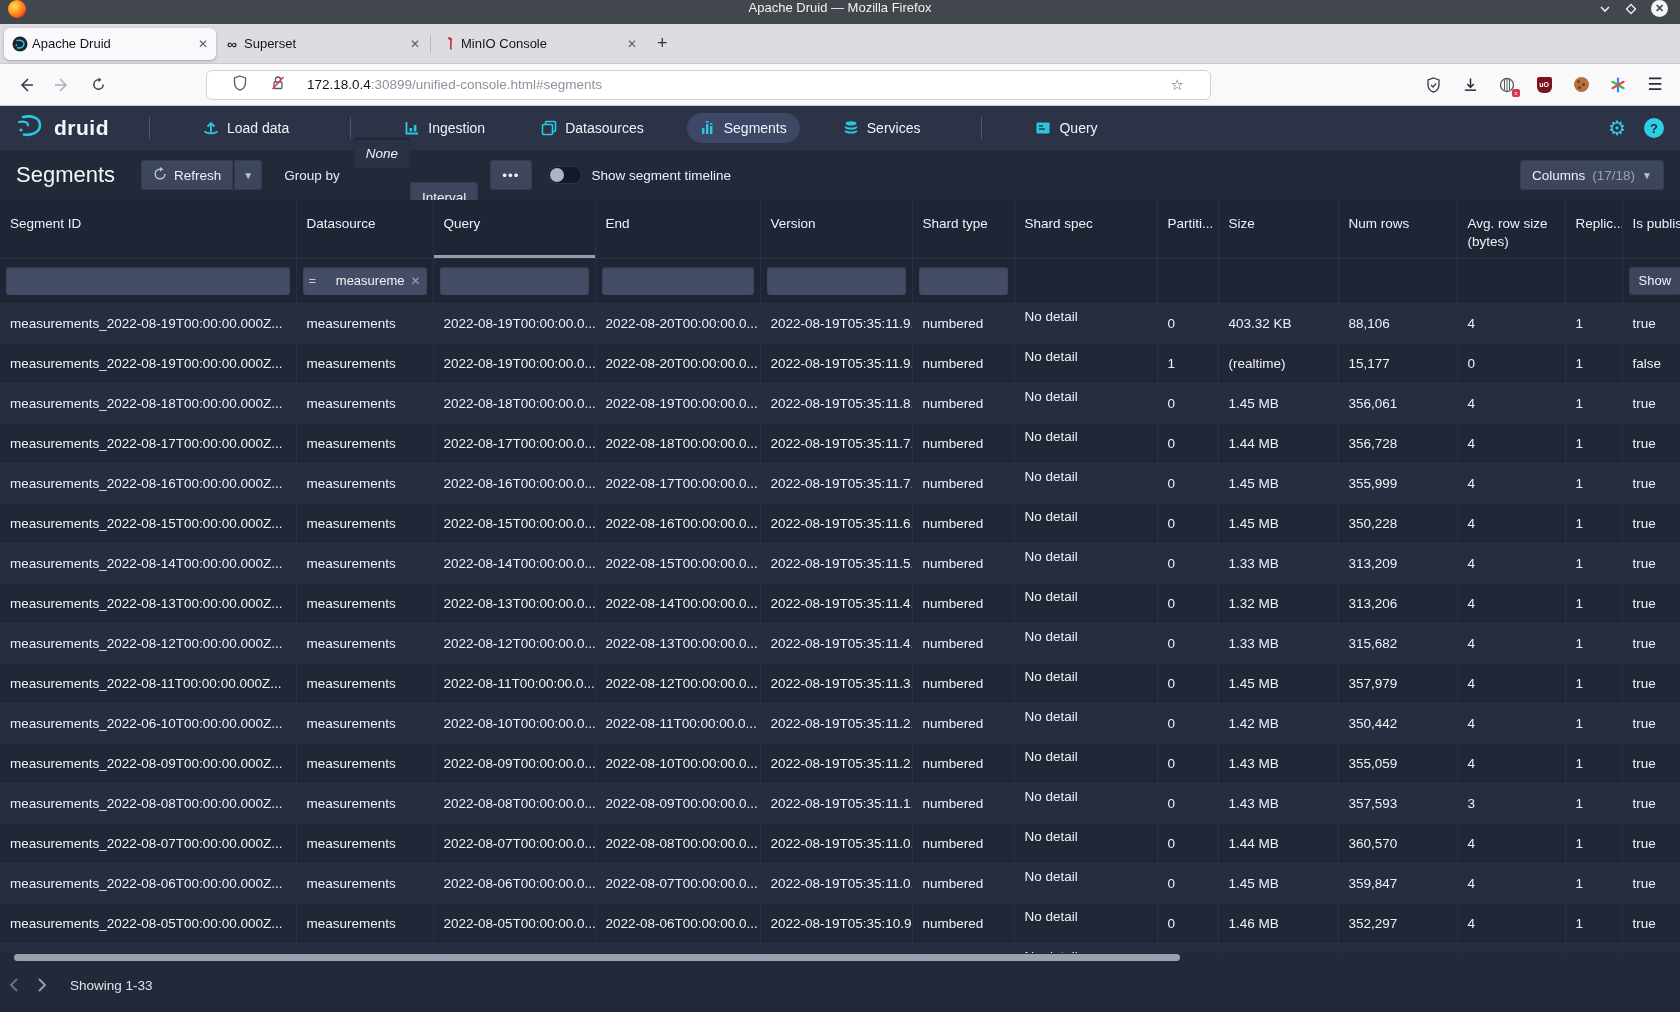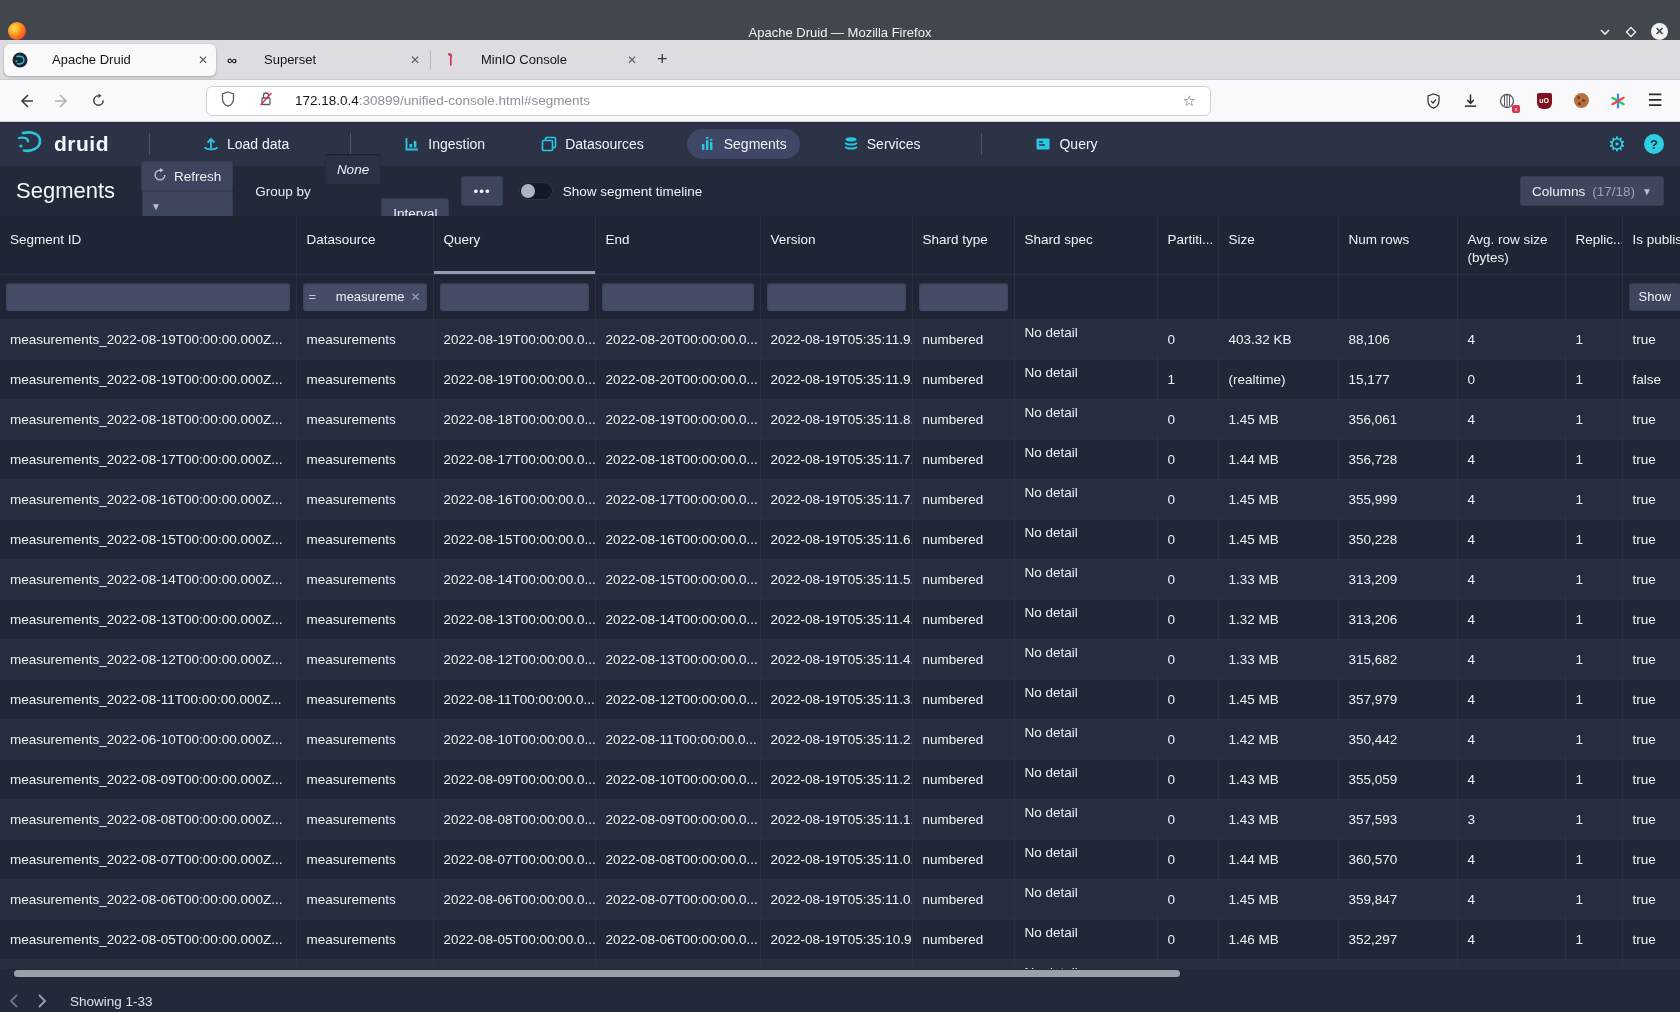--- a/index.html
+++ b/index.html
@@ -1,39 +1,39 @@
 <!DOCTYPE html>
 <html><head>
 <meta charset="utf-8">
 <style>
   * { margin:0; padding:0; box-sizing:border-box; }
   html,body { width:1680px; height:1012px; overflow:hidden;
     font-family:"Liberation Sans", sans-serif; background:#212738; }
 
   
-  .titlebar { height:40px; background:#41474d; display:flex; align-items:flex-end; position:relative; }
+  .titlebar { height:24px; background:#41474d; display:flex; align-items:flex-start; position:relative; }
   .ff-logo { width:18px; height:18px; border-radius:50%; margin-left:8px;
     background:radial-gradient(circle at 35% 35%, #ffe14d 0%, #ff9a1f 40%, #ff4f1f 70%, #b5007f 100%); }
   .win-title { position:absolute; left:0; right:0; text-align:center; color:#f2f2f2; font-size:13px; }
   .win-controls { margin-left:auto; display:flex; align-items:center; gap:14px; padding-right:12px; z-index:2; }
   .win-controls svg { display:block; }
   .close-circle { width:17px; height:17px; border-radius:50%; background:#f4f4f4; display:flex; align-items:center; justify-content:center; color:#41474d; font-size:11px; font-weight:bold; line-height:1; }
 
   .tabbar { height:40px; background:#dcdce1; display:flex; align-items:center; padding:0 4px; border-bottom:1px solid #c9c9cf; }
-  .tab { width:212px; height:32px; display:flex; align-items:center; gap:24px; padding:0 8px; border-radius:6px; font-size:13px; color:#15141a; position:relative; }
+  .tab { width:212px; height:32px; display:flex; align-items:center; gap:4px; padding:0 8px; border-radius:6px; font-size:13px; color:#15141a; position:relative; }
   .tab.active { background:#f9f9fb; box-shadow:0 1px 3px rgba(0,0,0,.25); }
   .tab .tab-close { margin-left:auto; color:#5b5b66; font-size:12px; }
   .tab-sep { width:1px; height:18px; background:#b9b9c0; margin:0 2px; }
   .favicon { width:16px; height:16px; flex:0 0 16px; display:flex; align-items:center; justify-content:center; }
   .newtab-btn { font-size:18px; color:#33333c; padding:0 12px; }
 
   .urlbar-row { height:42px; background:#f9f9fb; display:flex; align-items:center; border-bottom:1px solid #cfcfd6; }
   .nav-arrows { display:flex; align-items:center; gap:8px; padding:0 10px 0 12px; }
   .nav-arrows .btn { width:28px; height:28px; display:flex; align-items:center; justify-content:center; }
-  .url-field { width:1005px; height:30px; margin-left:84px; background:#ffffff; border:1px solid #cfcfd8; border-radius:6px; display:flex; align-items:center; padding:0 14px;gap:16px; }
+  .url-field { width:1005px; height:30px; margin-left:84px; background:#ffffff; border:1px solid #cfcfd8; border-radius:6px; display:flex; align-items:center; padding:0 26px;gap:16px; }
   .url-text { font-size:13.5px; margin-left:6px; white-space:nowrap; overflow:hidden; flex:1; }
   .url-host { color:#15141a; }
   .url-path { color:#8f8f9d; }
   .bookmark-star { margin-left:auto; color:#5b5b66; font-size:15px; }
   .toolbar-icons { display:flex; align-items:center; gap:19px; margin-left:auto; padding-right:16px; }
   .toolbar-icons .ticon { width:18px; height:18px; display:flex; align-items:center; justify-content:center; position:relative; }
   .ublock-shield { width:15px; height:16px; background:#7c1420; color:#fff; font-size:7px; font-weight:bold; display:flex; align-items:center; justify-content:center; border-radius:2px 2px 6px 6px; }
   .cookie { width:15px; height:15px; border-radius:50%; background:#b5713f; position:relative; }
   .cookie i { position:absolute; width:3px; height:3px; border-radius:50%; background:#6e3d1c; }
   .ext-badge { position:absolute; right:-4px; bottom:-3px; width:8px; height:8px; background:#d7354a; border-radius:2px; color:#fff; font-size:6px; line-height:8px; text-align:center; font-style:normal; }
@@ -46,21 +46,21 @@
   .nav-sep { width:1px; height:22px; background:rgba(255,255,255,.18); margin:0 18px; }
   .nav-item { display:flex; align-items:center; gap:8px; color:#eef3f8; font-size:14px; padding:7px 13px; border-radius:17px; margin-right:8px; white-space:nowrap; }
   .nav-item.active { background:#3f4766; }
   .nav-right { margin-left:auto; display:flex; align-items:center; gap:18px; }
   .gear { color:#2bd0e4; font-size:20px; line-height:1; }
   .help-circle { width:20px; height:20px; border-radius:50%; background:#2bd0e4; color:#232b3e; font-weight:bold; font-size:13px; display:flex; align-items:center; justify-content:center; }
 
   .view-header { height:50px; display:flex; align-items:center; padding:0 16px; background:#232938; }
   .view-title { color:#f4f7fa; font-size:22px; font-weight:500; margin-right:26px; }
   .bp-btn { background:#3e465e; color:#eef1f7; font-size:13.5px; border:none; height:30px; display:inline-flex; align-items:center; gap:7px; padding:0 12px; border-radius:3px; box-shadow:inset 0 0 0 1px rgba(16,22,26,.2); }
-  .split { display:flex;flex-direction:column; }
+  .split { display:flex; }
   .split .bp-btn:first-child { border-radius:3px 0 0 3px; }
   .split .bp-btn:last-child { border-radius:0 3px 3px 0; margin-left:1px; padding:0 9px; }
   .groupby-label { color:#e6eaf2; font-size:13.5px; margin:0 14px 0 22px; }
   .seg-group { display:flex; }
   .seg-group .bp-btn { border-radius:0; }
   .seg-group .bp-btn:first-child { border-radius:3px 0 0 3px;font-style:italic; }
   .seg-group .bp-btn:last-child { border-radius:0 3px 3px 0;margin-top:44px; }
   .bp-btn.pressed { background:#2b3245; box-shadow:inset 0 1px 2px rgba(0,0,0,.4); }
   .more-btn { margin-left:12px; letter-spacing:1px; }
   .switch { margin-left:16px; width:34px; height:18px; border-radius:9px; background:#141927; box-shadow:inset 0 0 0 1px rgba(255,255,255,.12); position:relative; }

